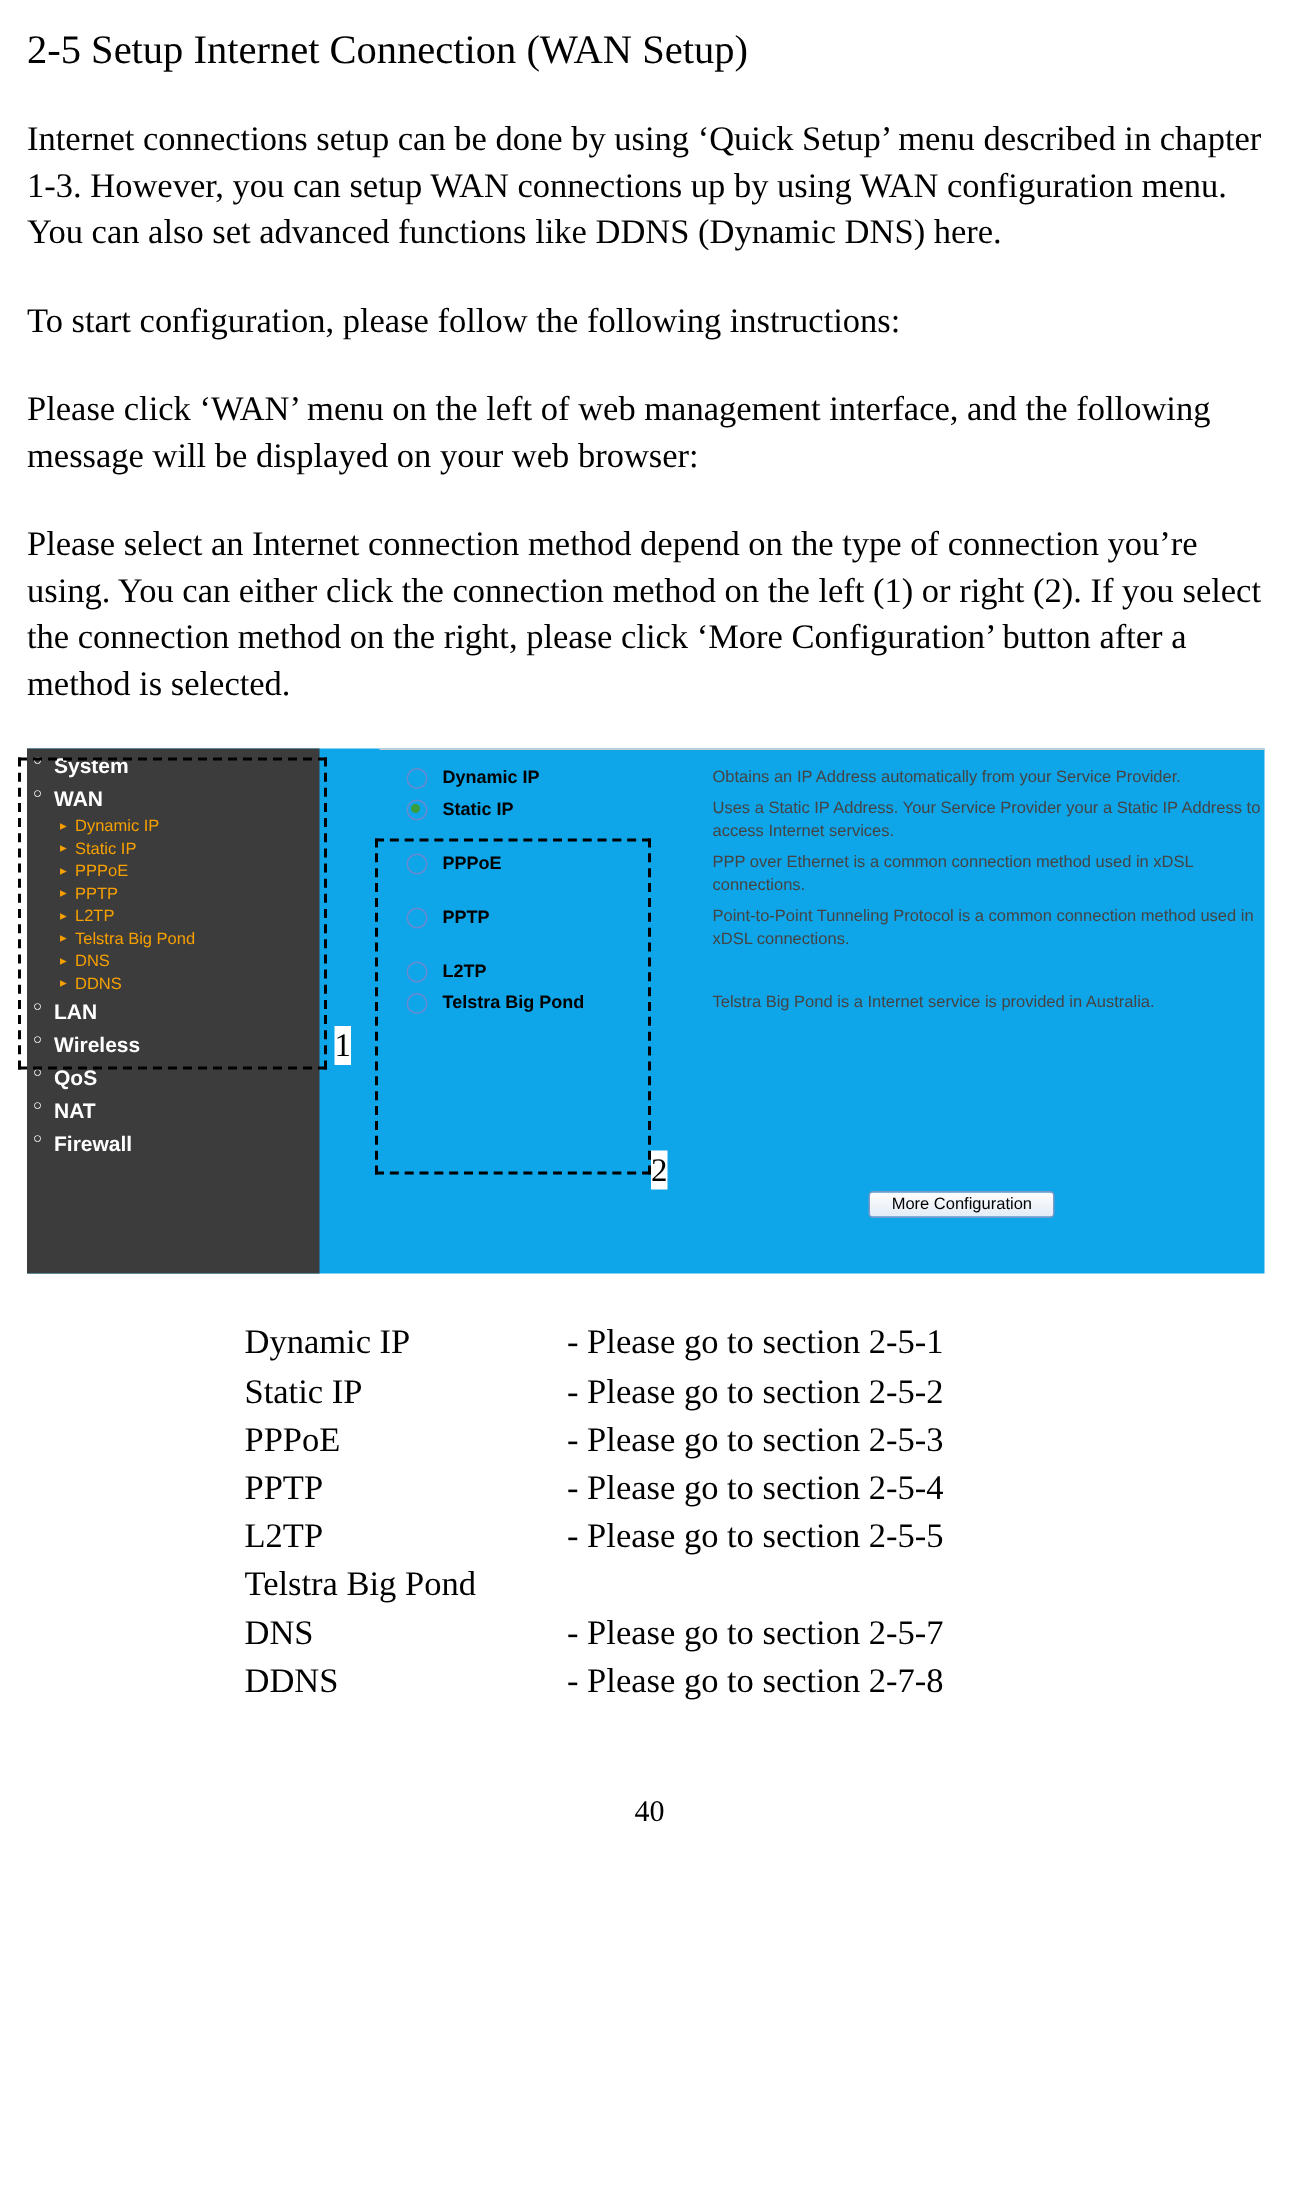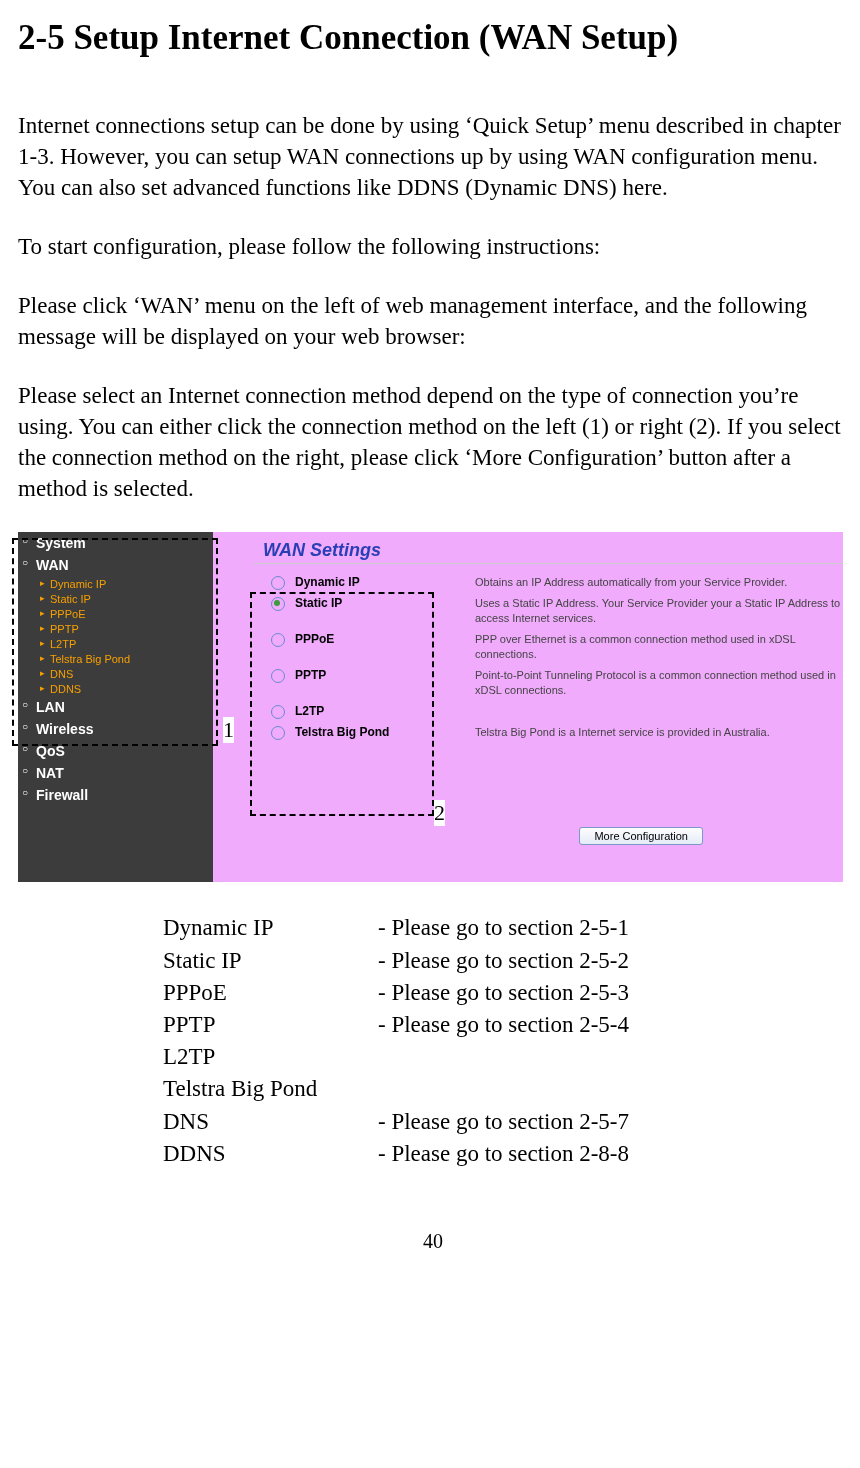--- a/index.html
+++ b/index.html
@@ -4,32 +4,31 @@
 <style>
   body {
     font-family: "Times New Roman", serif;
     font-size: 23px;
     margin: 0;
     padding: 18px 12px 0 18px;
     width: 830px;
     color: #000;
   }
   .title {
-    font-size: 35px;
-    margin-bottom: 52px;
-    font-weight: bold;
+    font-size: 27px;
+    margin-bottom: 28px;
   }
   .para {
     margin-bottom: 28px;
     line-height: 1.35;
   }
   .screenshot {
     width: 825px;
     height: 350px;
-    background: #f0abfc;
+    background: #0ea5e9;
     position: relative;
     margin: 10px 0 30px 0;
     font-family: Arial, Helvetica, sans-serif;
   }
   .sidebar {
     position: absolute;
     left: 0;
     top: 0;
     width: 195px;
     height: 350px;
@@ -187,21 +186,20 @@
     <div class="side-sec">NAT</div>
     <div class="side-sec">Firewall</div>
   </div>
 
   <div class="dashbox" style="left:-6px; top:6px; width:202px; height:204px;"></div>
   <div class="callout" style="left:205px; top:185px;">1</div>
   <div class="dashbox" style="left:232px; top:60px; width:180px; height:220px;"></div>
   <div class="callout" style="left:416px; top:268px;">2</div>
 
   <div class="content">
-    <div class="wan-title">WAN Settings</div>
     <div class="hr"></div>
 
     <div class="opt-row">
       <span class="radio"></span>
       <span class="opt-label">Dynamic IP</span>
       <span class="opt-desc">Obtains an IP Address automatically from your Service Provider.</span>
     </div>
     <div class="opt-row">
       <span class="radio sel"></span>
       <span class="opt-label">Static IP</span>
@@ -243,27 +241,28 @@
   <div class="sec-row">
       <span class="sec-key">PPPoE</span>
       <span>- Please go to section 2-5-3</span>
     </div>
   <div class="sec-row">
       <span class="sec-key">PPTP</span>
       <span>- Please go to section 2-5-4</span>
     </div>
   <div class="sec-row">
       <span class="sec-key">L2TP</span>
+      <span>- Please go to section 2-5-5</span>
     </div>
   <div class="sec-row">
       <span class="sec-key">Telstra Big Pond</span>
     </div>
   <div class="sec-row">
       <span class="sec-key">DNS</span>
       <span>- Please go to section 2-5-7</span>
     </div>
   <div class="sec-row">
       <span class="sec-key">DDNS</span>
-      <span>- Please go to section 2-8-8</span>
+      <span>- Please go to section 2-7-8</span>
     </div>
 </div>
 
 <div class="page-num">40</div>
 
 </body></html>

